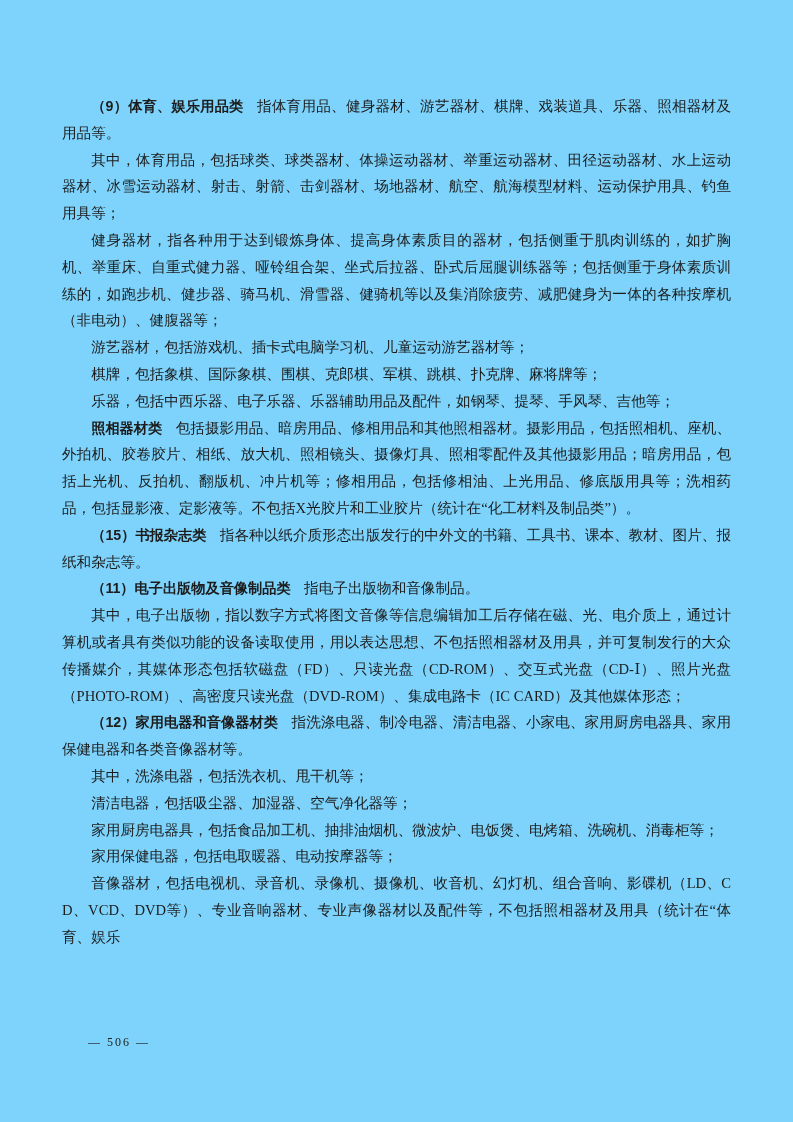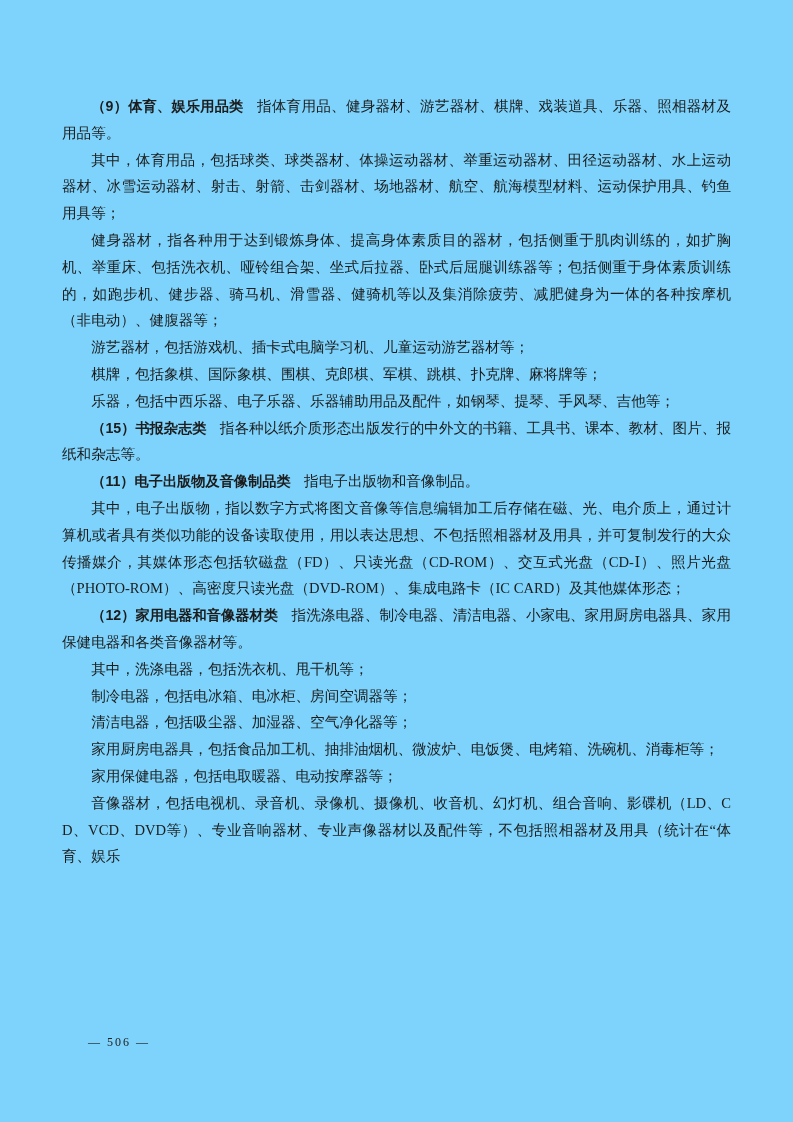--- a/index.html
+++ b/index.html
@@ -47,29 +47,29 @@
   }
 </style>
 </head>
 <body>
 
 <div class="page">
   <div class="text-block">
 
   <p class="para"><span class="para-heading">（9）体育、娱乐用品类</span><span>指体育用品、健身器材、游艺器材、棋牌、戏装道具、乐器、照相器材及用品等。</span></p>
       <p class="para"><span>其中，体育用品，包括球类、球类器材、体操运动器材、举重运动器材、田径运动器材、水上运动器材、冰雪运动器材、射击、射箭、击剑器材、场地器材、航空、航海模型材料、运动保护用具、钓鱼用具等；</span></p>
-      <p class="para"><span>健身器材，指各种用于达到锻炼身体、提高身体素质目的器材，包括侧重于肌肉训练的，如扩胸机、举重床、包括洗衣机、哑铃组合架、坐式后拉器、卧式后屈腿训练器等；包括侧重于身体素质训练的，如跑步机、健步器、骑马机、滑雪器、健骑机等以及集消除疲劳、减肥健身为一体的各种按摩机（非电动）、健腹器等；</span></p>
+      <p class="para"><span>健身器材，指各种用于达到锻炼身体、提高身体素质目的器材，包括侧重于肌肉训练的，如扩胸机、举重床、自重式健力器、哑铃组合架、坐式后拉器、卧式后屈腿训练器等；包括侧重于身体素质训练的，如跑步机、健步器、骑马机、滑雪器、健骑机等以及集消除疲劳、减肥健身为一体的各种按摩机（非电动）、健腹器等；</span></p>
       <p class="para"><span>游艺器材，包括游戏机、插卡式电脑学习机、儿童运动游艺器材等；</span></p>
       <p class="para"><span>棋牌，包括象棋、国际象棋、围棋、克郎棋、军棋、跳棋、扑克牌、麻将牌等；</span></p>
       <p class="para"><span>乐器，包括中西乐器、电子乐器、乐器辅助用品及配件，如钢琴、提琴、手风琴、吉他等；</span></p>
+      <p class="para"><span class="para-heading">照相器材类</span><span>包括摄影用品、暗房用品、修相用品和其他照相器材。摄影用品，包括照相机、座机、外拍机、胶卷胶片、相纸、放大机、照相镜头、摄像灯具、照相零配件及其他摄影用品；暗房用品，包括上光机、反拍机、翻版机、冲片机等；修相用品，包括修相油、上光用品、修底版用具等；洗相药品，包括显影液、定影液等。不包括X光胶片和工业胶片（统计在“化工材料及制品类”）。</span></p>
       <p class="para"><span class="para-heading">（15）书报杂志类</span><span>指各种以纸介质形态出版发行的中外文的书籍、工具书、课本、教材、图片、报纸和杂志等。</span></p>
       <p class="para"><span class="para-heading">（11）电子出版物及音像制品类</span><span>指电子出版物和音像制品。</span></p>
       <p class="para"><span>其中，电子出版物，指以数字方式将图文音像等信息编辑加工后存储在磁、光、电介质上，通过计算机或者具有类似功能的设备读取使用，用以表达思想、不包括照相器材及用具，并可复制发行的大众传播媒介，其媒体形态包括软磁盘（FD）、只读光盘（CD-ROM）、交互式光盘（CD-Ⅰ）、照片光盘（PHOTO-ROM）、高密度只读光盘（DVD-ROM）、集成电路卡（IC CARD）及其他媒体形态；</span></p>
       <p class="para"><span class="para-heading">（12）家用电器和音像器材类</span><span>指洗涤电器、制冷电器、清洁电器、小家电、家用厨房电器具、家用保健电器和各类音像器材等。</span></p>
       <p class="para"><span>其中，洗涤电器，包括洗衣机、甩干机等；</span></p>
-      <p class="para"><span>制冷电器，包括电冰箱、电冰柜、房间空调器等；</span></p>
       <p class="para"><span>清洁电器，包括吸尘器、加湿器、空气净化器等；</span></p>
       <p class="para"><span>家用厨房电器具，包括食品加工机、抽排油烟机、微波炉、电饭煲、电烤箱、洗碗机、消毒柜等；</span></p>
       <p class="para"><span>家用保健电器，包括电取暖器、电动按摩器等；</span></p>
       <p class="para"><span>音像器材，包括电视机、录音机、录像机、摄像机、收音机、幻灯机、组合音响、影碟机（LD、CD、VCD、DVD等）、专业音响器材、专业声像器材以及配件等，不包括照相器材及用具（统计在“体育、娱乐</span></p>
     </div>
   <div class="page-footer">— 506 —</div>
 </div>
 
 </body></html>

